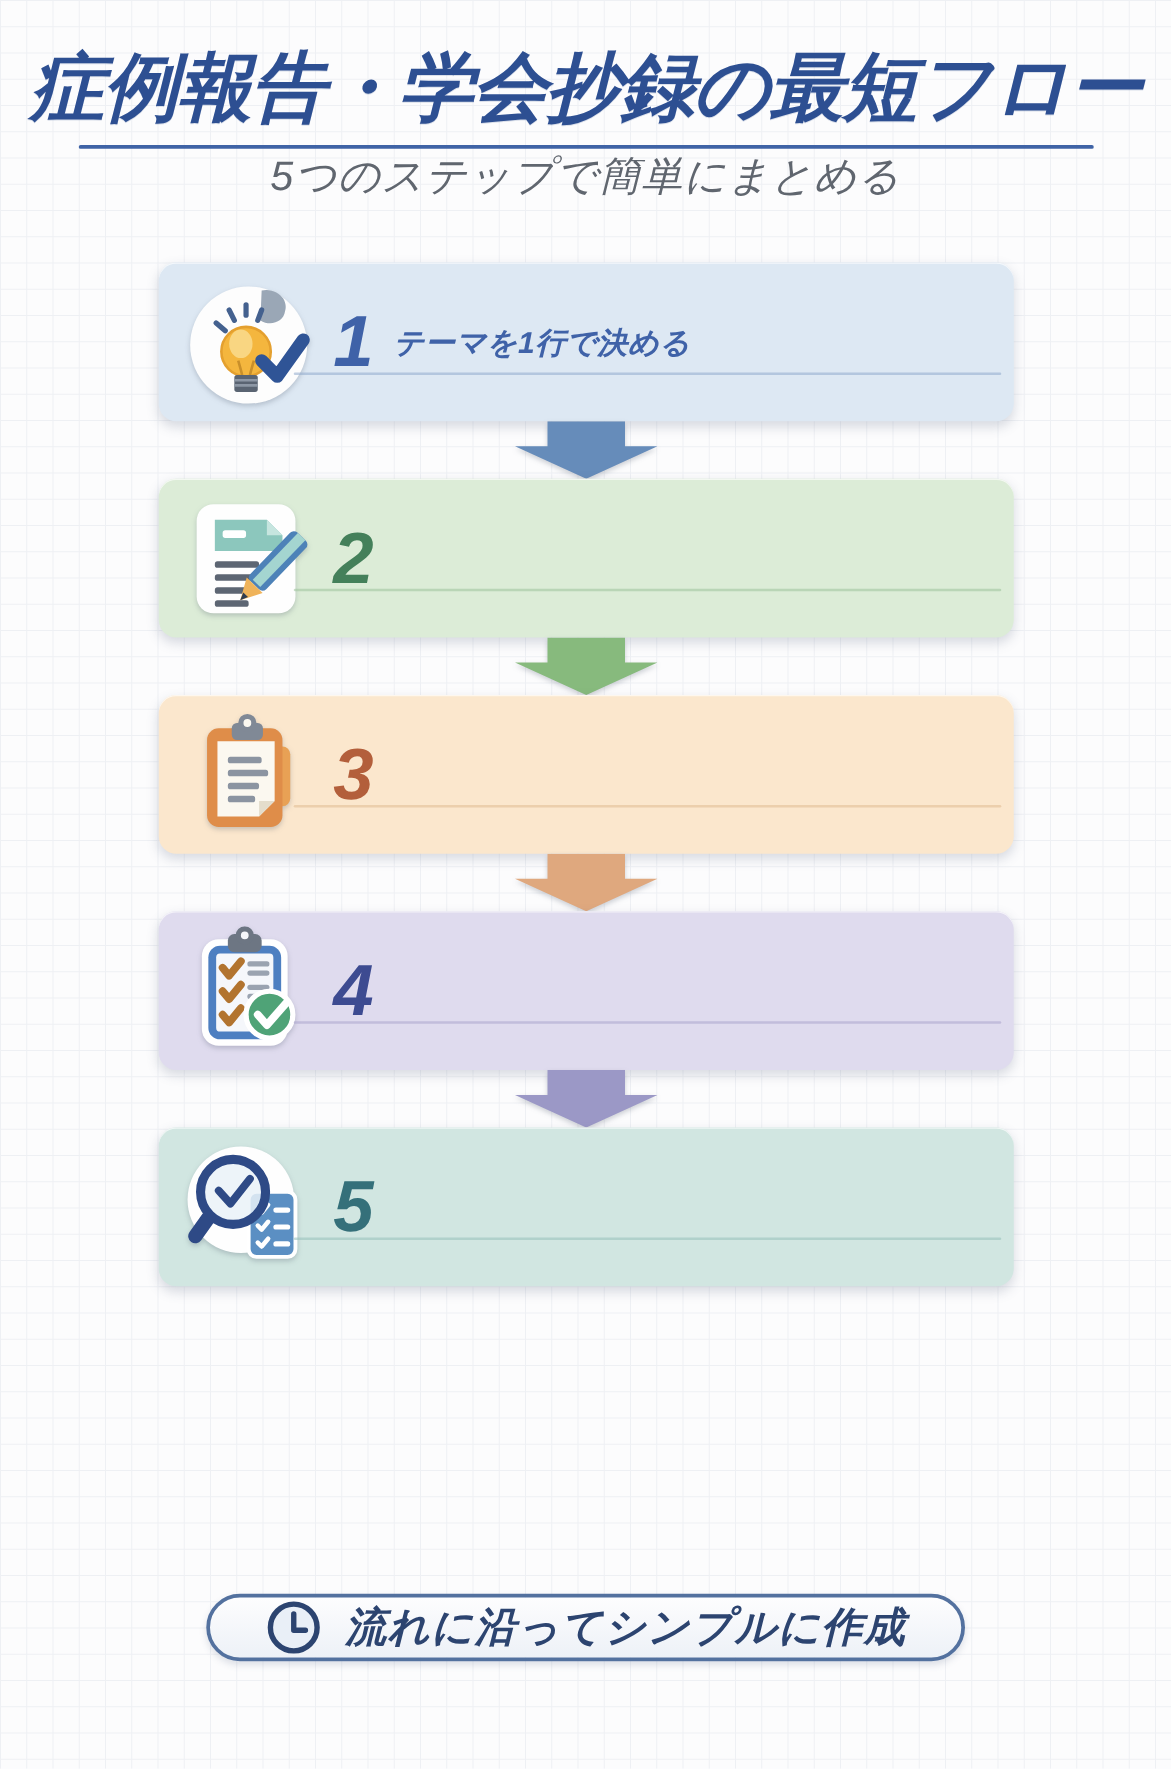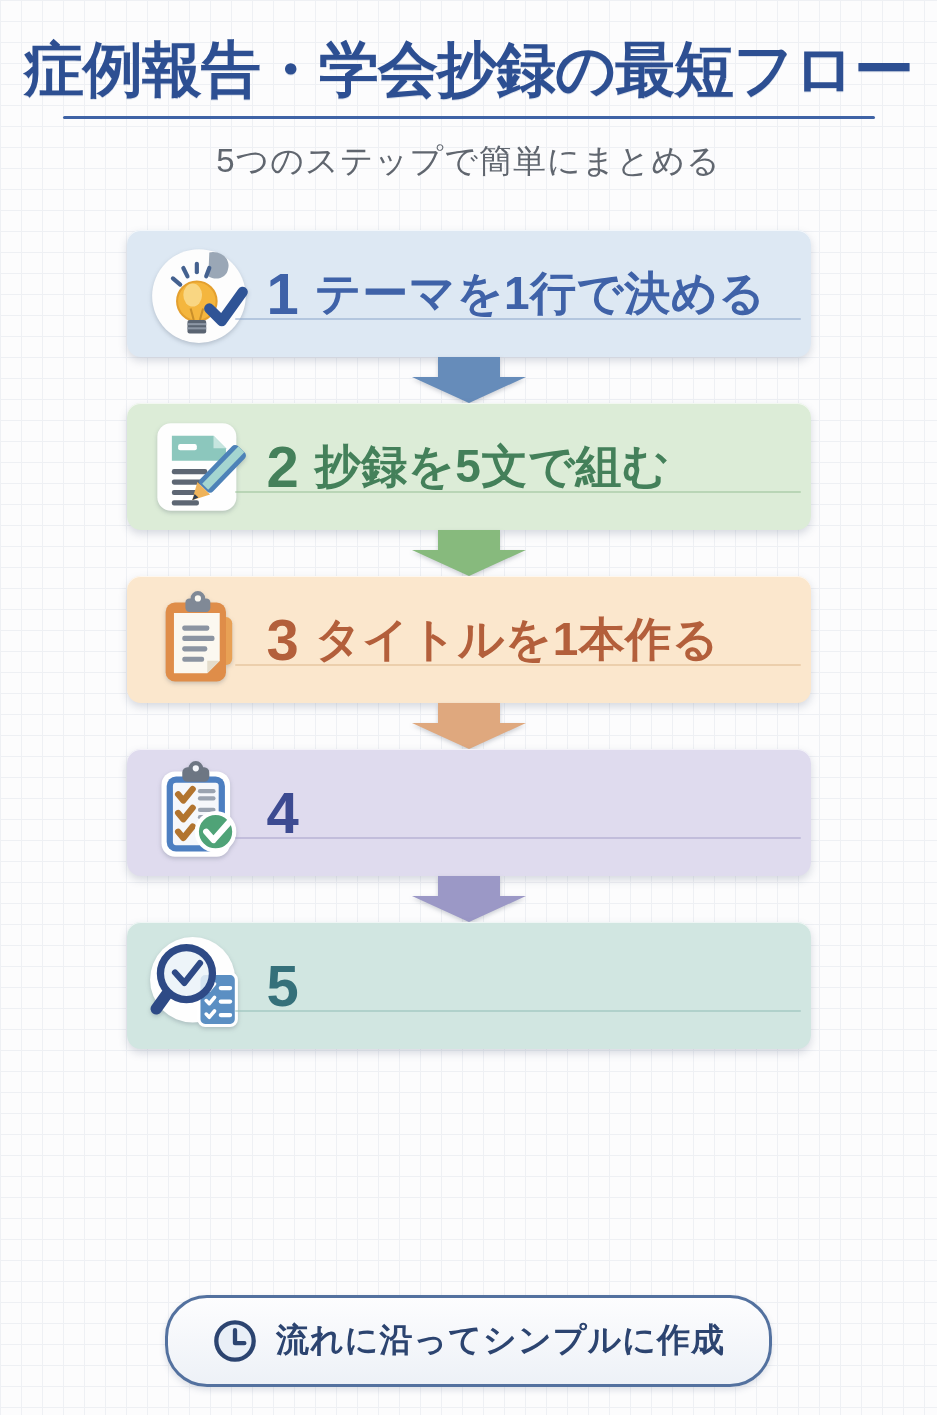--- a/index.html
+++ b/index.html
@@ -11,39 +11,39 @@
   .page {
     position: relative;
     width: 937px;
     height: 1415px;
     overflow: hidden;
     background-color: #fcfcfd;
     background-image:
       linear-gradient(#eef0f4 1px, transparent 1px),
       linear-gradient(90deg, #eef0f4 1px, transparent 1px);
     background-size: 21px 21px;
+    font-style: italic;
   }
   
   header { padding-top: 38px; text-align: center; }
   .title {
     font-size: 60px;
     line-height: 1.07;
     font-weight: 800;
     letter-spacing: -1px;
     color: #2d4f92;
     text-shadow: 0 1px 0 rgba(120,140,180,.25);
   }
   .title-underline {
     width: 812px; height: 3px;
     margin: 14px auto 0;
     background: #3f63a6;
     border-radius: 2px;
   }
   .subtitle {
-    margin-top: 20px;
     font-size: 33px;
     font-weight: 500;
     color: #60666f;
     letter-spacing: 1px;
   }
   
   .steps { width: 684px; margin: 46px auto 0; }
   .step {
     position: relative;
     display: flex;
@@ -65,43 +65,44 @@
   }
   .step .icon { width: 104px; height: 104px; flex: none; margin-right: 14px; }
   .step .icon svg { width: 100%; height: 100%; display: block; filter: drop-shadow(0 2px 2px rgba(60,70,90,.25)); }
   .step .num {
     font-size: 58px;
     font-weight: 800;
     line-height: 1;
     margin-right: 16px;
   }
   .step .label {
-    font-size: 46px;
+    font-size: 24px;
     font-weight: 700;
     letter-spacing: .5px;
     white-space: nowrap;
   }
   .s1 { --bg:#dde8f3; --fg:#3f62a8; --line:#8fa9cc; }
   .s2 { --bg:#dcecd7; --fg:#44805a; --line:#9cc39a; }
   .s3 { --bg:#fbe7cd; --fg:#b35f3b; --line:#e0bb92; }
   .s4 { --bg:#dfdbee; --fg:#3d4b91; --line:#a9a4cc; }
   .s5 { --bg:#d1e6e1; --fg:#35707a; --line:#95bfb9; }
   .arrow {
     height: 46px;
     display: flex;
     justify-content: center;
     align-items: stretch;
   }
   .arrow svg { width: 114px; height: 46px; filter: drop-shadow(0 2px 2px rgba(60,70,90,.25)); }
   
   .footer-wrap { margin-top: 246px; display: flex; justify-content: center; }
   .pill {
     display: inline-flex;
+    align-items: center;
     gap: 18px;
-    padding: 20px 44px;
+    padding: 1px 44px;
     border: 3px solid #53719f;
     border-radius: 42px;
     background: linear-gradient(#fdfdfe, #edf1f7);
     box-shadow: 0 3px 6px rgba(80,95,125,.18);
   }
   .pill .clock { width: 46px; height: 46px; flex: none; }
   .pill .clock svg { width: 100%; height: 100%; display: block; }
   .pill .note {
     font-size: 33px;
     font-weight: 700;
@@ -169,21 +170,20 @@
           </g>
           <g transform="rotate(44 62 60)">
             <rect x="54" y="22" width="17" height="52" rx="4" fill="#4d82b8"></rect>
             <rect x="58.5" y="22" width="8" height="50" fill="#a9d9d1" opacity="0.95"></rect>
             <polygon points="54,74 71,74 62.5,90" fill="#efb35a"></polygon>
             <polygon points="60,84 65,84 62.5,90" fill="#2e3d52"></polygon>
           </g>
         </svg>
       </span>
       <span class="num">2</span>
-      <span class="label">抄録を5文で組む</span>
       <i class="fold-line"></i>
     </section>
 
     <div class="arrow">
       <svg viewBox="0 0 114 46">
           <polygon points="26,0 88,0 88,20 114,20 57,46 0,20 26,20" fill="#87ba7d"></polygon>
         </svg>
     </div>
 
     <section class="step s3">
@@ -197,21 +197,20 @@
           <circle cx="47" cy="10" r="5" fill="#fbf8f0" stroke="#808996" stroke-width="4"></circle>
           <g fill="#8b94a1">
             <rect x="32" y="36" width="26" height="5" rx="2"></rect>
             <rect x="32" y="46" width="31" height="5" rx="2"></rect>
             <rect x="32" y="56" width="24" height="5" rx="2"></rect>
             <rect x="32" y="66" width="21" height="5" rx="2"></rect>
           </g>
         </svg>
       </span>
       <span class="num">3</span>
-      <span class="label">タイトルを1本作る</span>
       <i class="fold-line"></i>
     </section>
 
     <div class="arrow">
       <svg viewBox="0 0 114 46">
           <polygon points="26,0 88,0 88,20 114,20 57,46 0,20 26,20" fill="#dfa87e"></polygon>
         </svg>
     </div>
 
     <section class="step s4">

